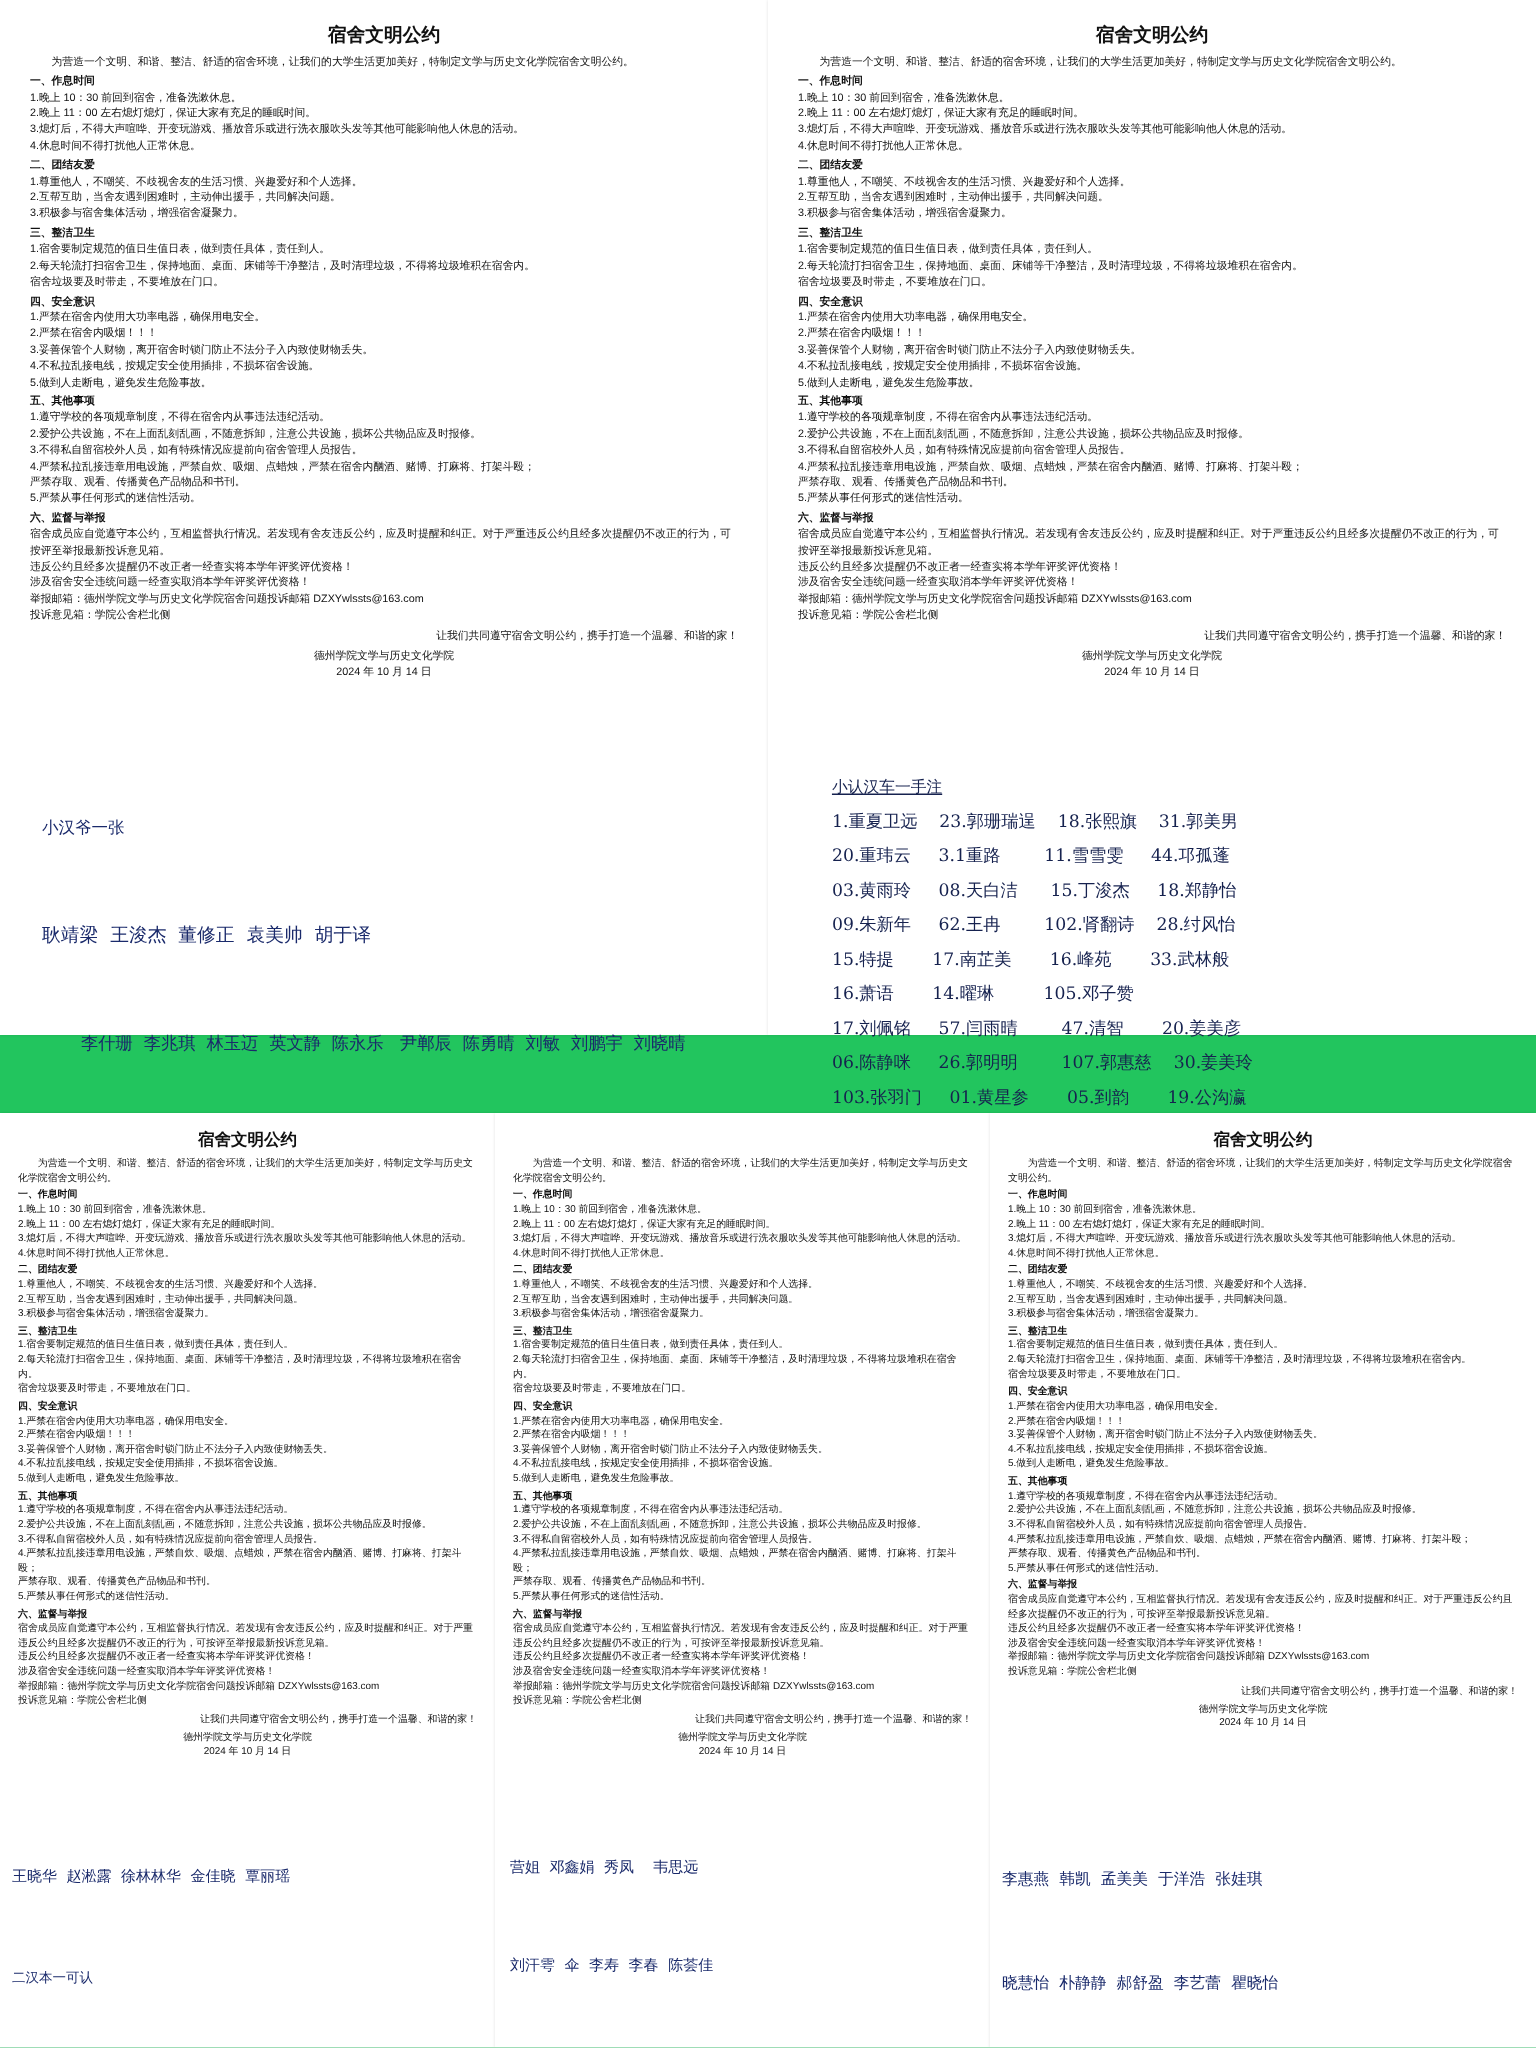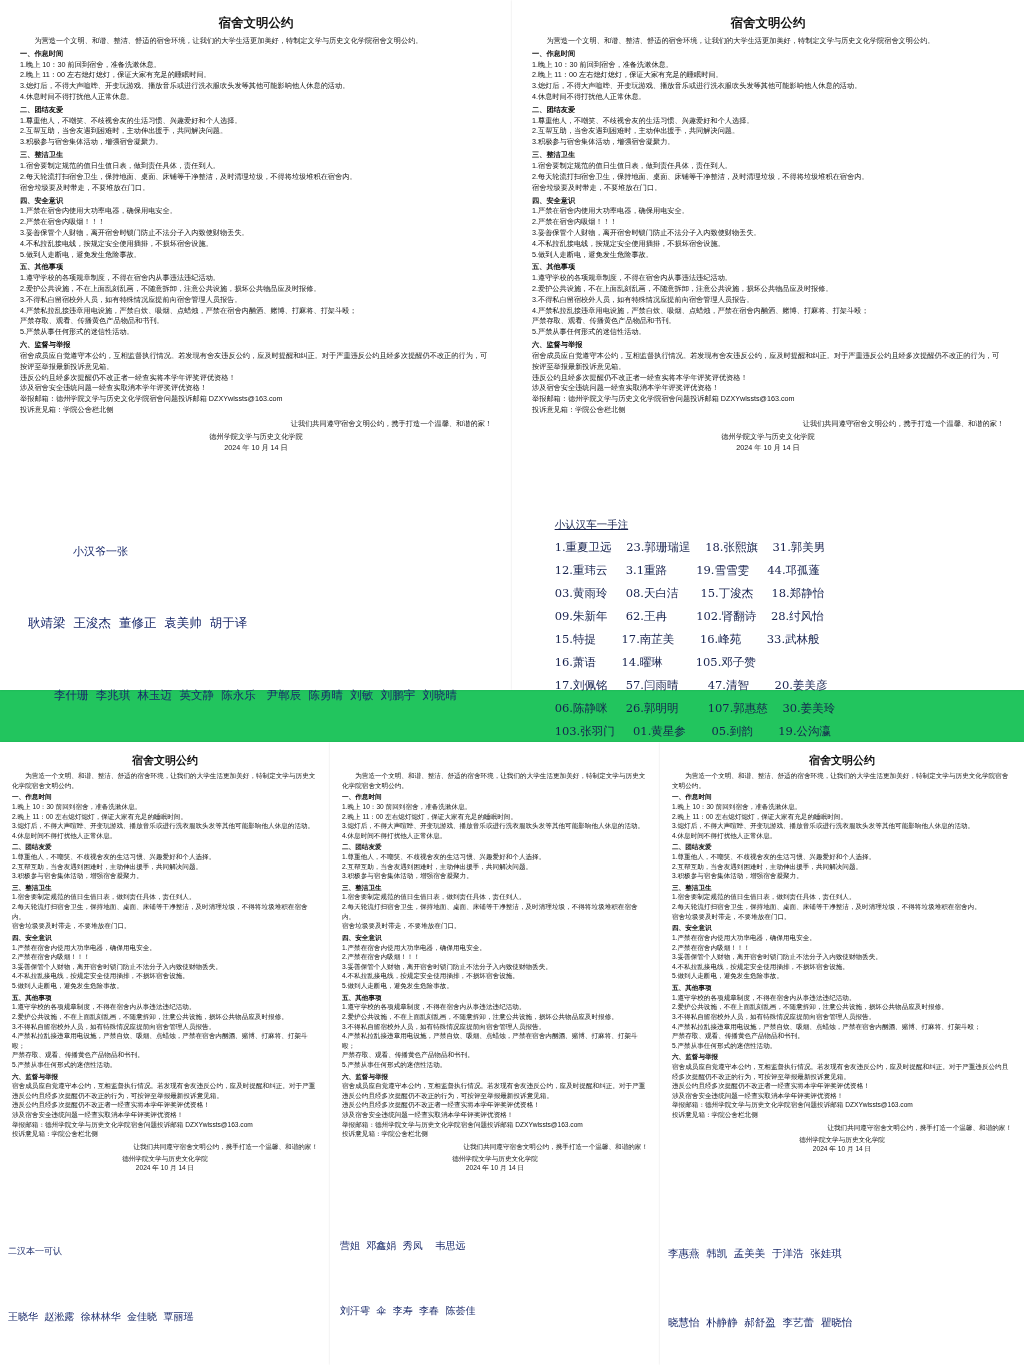--- a/index.html
+++ b/index.html
@@ -71,21 +71,21 @@
     <p class="li">举报邮箱：德州学院文学与历史文化学院宿舍问题投诉邮箱 DZXYwlssts@163.com</p>
     <p class="li">投诉意见箱：学院公舍栏北侧</p>
 
     <p class="closing">让我们共同遵守宿舍文明公约，携手打造一个温馨、和谐的家！</p>
     <div class="sign">
       <p>德州学院文学与历史文化学院</p>
       <p>2024 年 10 月 14 日</p>
     </div>
   </div>
   <div class="hand" style="left:28px;top:492px;width:470px;font-size:12.5px;line-height:1.95;">
-    <span class="row" style="font-size:11px;margin-left:45px;">小汉爷一张</span>
+    <span class="row" style="font-size:11px;">小汉爷一张</span>
     <span class="row">耿靖梁  王浚杰  董修正  袁美帅  胡于译</span>
     <span class="row" style="font-size:11.5px;margin-left:26px;">李什珊  李兆琪  林玉迈  英文静  陈永乐   尹郸辰  陈勇晴  刘敏  刘鹏宇  刘晓晴</span>
     <span class="row" style="font-size:11.5px;">孙怡畅  宋雨晴  房勃物  魏  刘夏微  韩枝月  华小帅  王海帆  韩嘉轩  刘恒瓜</span>
     <span class="row" style="font-size:11.5px;">董伟峰  余辰  刘鹤然  杏昕  刘佳芳  丁雪  王燕鸟  高丽晓  孟柔久</span>
     <span class="row" style="font-size:11.5px;">刘双  董承雪  丁怡宁  邓歌  陈珊珊  韩冰  骆悦  陈沐婷</span>
     <span class="row" style="font-size:11.5px;">李琴  郭静  倪文倩  刘珊珊  孔昕昕  麦明朝  程凡  侃琪慧  吉颇</span>
     <span class="row" style="font-size:11.5px;">张奇文  郭盈盈  李鹏飞  李婉彬  李琳  尹凤涛  徒阳门  岛州  一金诗微</span>
   </div>
 
   <div class="sheet" style="left:512px;top:0;width:512px;height:690px;"></div>
@@ -133,21 +133,21 @@
 
     <p class="closing">让我们共同遵守宿舍文明公约，携手打造一个温馨、和谐的家！</p>
     <div class="sign">
       <p>德州学院文学与历史文化学院</p>
       <p>2024 年 10 月 14 日</p>
     </div>
   </div>
   <div class="grid" style="left:540px;top:490px;width:460px;font-size:11.5px;line-height:2.0;">
     <span class="row" style="font-size:10.5px;text-decoration:underline;">小认汉车一手注</span>
     <span class="row">1.重夏卫远    23.郭珊瑞逞    18.张熙旗    31.郭美男</span>
-    <span class="row">12.重玮云     3.1重路        19.雪雪雯     44.邛孤蓬</span>
+    <span class="row">20.重玮云     3.1重路        11.雪雪雯     44.邛孤蓬</span>
     <span class="row">03.黄雨玲     08.天白洁      15.丁浚杰     18.郑静怡</span>
     <span class="row">09.朱新年     62.王冉        102.肾翻诗    28.纣风怡</span>
     <span class="row">15.特提       17.南芷美       16.峰苑       33.武林般</span>
     <span class="row">16.萧语       14.曜琳         105.邓子赞</span>
     <span class="row">17.刘佩铭     57.闫雨晴        47.清智       20.姜美彦</span>
     <span class="row">06.陈静咪     26.郭明明        107.郭惠慈    30.姜美玲</span>
     <span class="row">103.张羽门     01.黄星参       05.到韵       19.公沟瀛</span>
   </div>
 
   <div class="sheet" style="left:0;top:742px;width:330px;height:623px;"></div>
@@ -193,22 +193,22 @@
     <p class="li">举报邮箱：德州学院文学与历史文化学院宿舍问题投诉邮箱 DZXYwlssts@163.com</p>
     <p class="li">投诉意见箱：学院公舍栏北侧</p>
 
     <p class="closing">让我们共同遵守宿舍文明公约，携手打造一个温馨、和谐的家！</p>
     <div class="sign">
       <p>德州学院文学与历史文化学院</p>
       <p>2024 年 10 月 14 日</p>
     </div>
   </div>
   <div class="hand" style="left:8px;top:1196px;width:322px;font-size:10px;line-height:2.25;">
+    <span class="row">王晓华  赵淞露  徐林林华  金佳晓  覃丽瑶</span>
     <span class="row" style="font-size:9px;">二汉本一可认</span>
-    <span class="row">王晓华  赵淞露  徐林林华  金佳晓  覃丽瑶</span>
     
     
     
     
     
   </div>
 
   <div class="sheet" style="left:330px;top:742px;width:330px;height:623px;"></div>
   <div class="doc s2" style="left:342px;top:752px;width:306px;">
     <div class="title" style="visibility:hidden;">宿舍文明公约</div>

